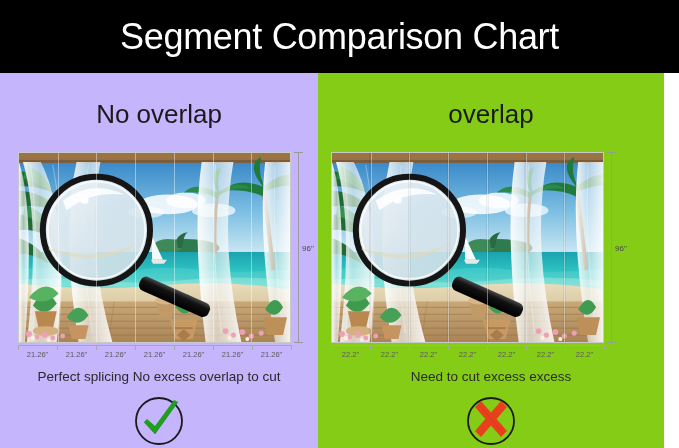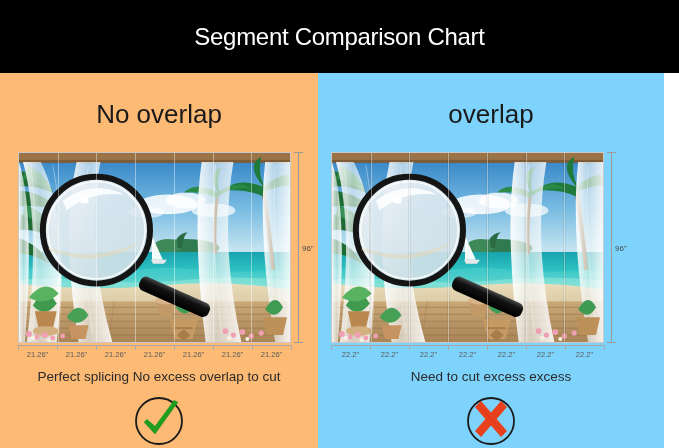--- a/index.html
+++ b/index.html
@@ -20,41 +20,41 @@
     position: absolute;
     left: 0; top: 0;
     width: 679px; height: 73px;
     background: #000000;
     display: flex;
     align-items: center;
     justify-content: center;
   }
   .title-text {
     color: #ffffff;
-    font-size: 24px;
+    font-size: 36px;
     font-weight: 400;
     letter-spacing: -0.3px;
     font-family: "Liberation Sans", sans-serif;
     white-space: nowrap;
   }
 
   
   .panels {
     position: absolute;
     left: 0; top: 73px;
     width: 679px; height: 375px;
     display: flex;
   }
   .panel {
     position: relative;
     height: 375px;
     box-sizing: border-box;
   }
-  .panel-left  { width: 318px; background: #fdba74; text-decoration: underline; }
-  .panel-right { width: 346px; background: #7dd3fc; }
+  .panel-left  { width: 318px; background: #c4b5fd; text-decoration: underline; }
+  .panel-right { width: 346px; background: #84cc16; }
 
   .panel-heading {
     position: absolute;
     top: 26px;
     left: 0; right: 0;
     text-align: center;
     font-size: 26px;
     color: #1a1a1a;
     font-weight: 400;
     font-family: "Liberation Sans", sans-serif;

